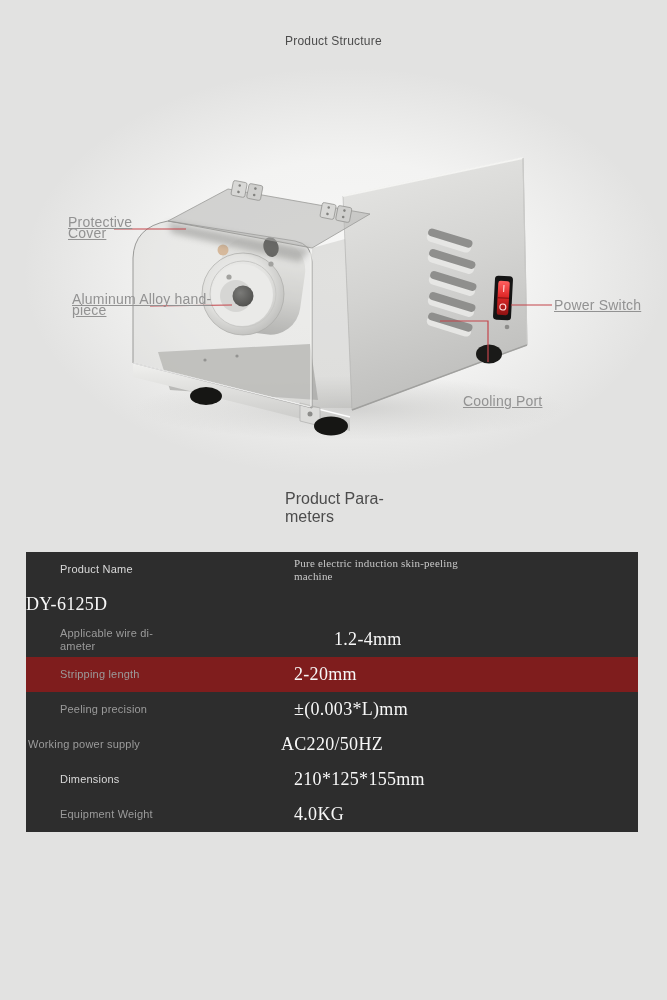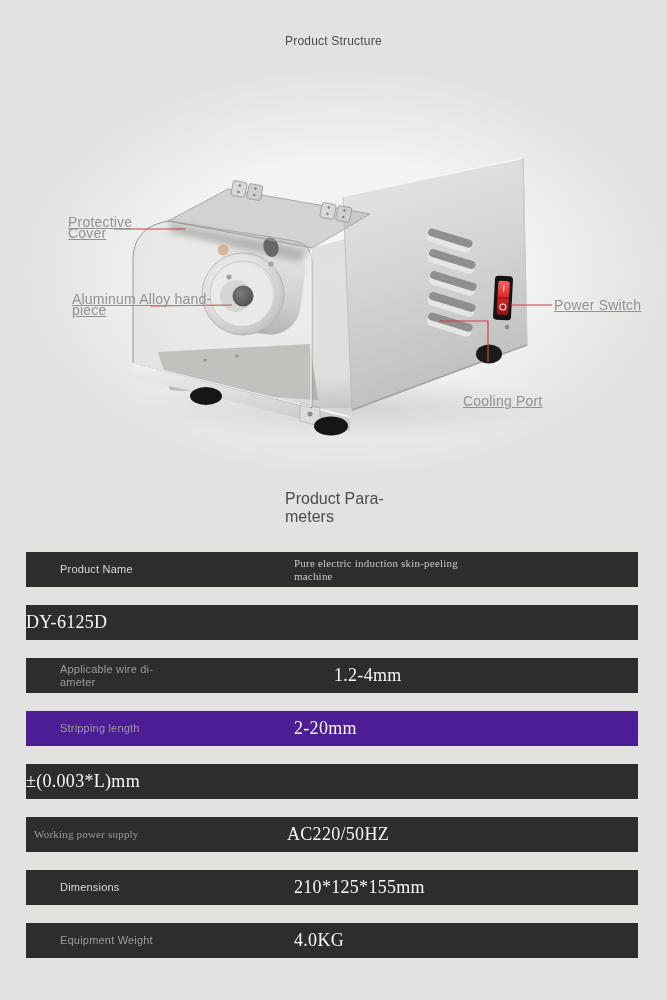--- a/index.html
+++ b/index.html
@@ -21,28 +21,28 @@
   .co-protective{left:68px;top:217px;}
   .co-aluminum{left:72px;top:294px;}
   .co-power{left:554px;top:300px;white-space:nowrap;}
   .co-cooling{left:463px;top:368px;white-space:nowrap;margin-top:28px;}
   .params-title{
     position:absolute;left:285px;top:490px;margin:0;
     font-size:16px;font-weight:400;color:#4c4c4c;line-height:18px;white-space:pre-line;
   }
   .params-table{position:absolute;left:26px;top:552px;width:612px;}
   .row{
-    display:flex;align-items:center;height:35px;margin-bottom:18px;background:#2d2d2d;
+    display:flex;align-items:center;height:35px;background:#2d2d2d;
   }
   .row-label{
     width:234px;padding-left:34px;box-sizing:content-box;flex:none;
     font-size:11px;line-height:12.5px;color:#9b9b9b;white-space:pre-line;letter-spacing:.2px;
   }
   .row-label.bright{color:#d9d9d9;}
-  .row-label.flush{padding-left:8px;width:253px;font-family:Liberation Serif, serif;}
+  .row-label.flush{padding-left:2px;width:253px;}
   .row-value{
     font-size:18px;color:#f7f7f7;letter-spacing:.3px;white-space:pre-line;font-family:Liberation Serif, serif;
   }
   .row-value.small{font-size:11px;line-height:13px;color:#c9c9c9;letter-spacing:.2px;}
 </style>
 </head>
 <body>
 
 <div class="page">
 
@@ -219,26 +219,27 @@
     <div class="row" style="background: rgb(45, 45, 45);">
       <div class="row-value">DY-6125D</div>
     </div>
 
     <div class="row" style="background: rgb(45, 45, 45); gap: 40px;">
       <div class="row-label">Applicable wire di-
 ameter</div>
       <div class="row-value">1.2-4mm</div>
     </div>
 
-    <div class="row" style="background: #4c1d95;">
+    <div class="row" style="background: #7f1d1d;">
       <div class="row-label">Stripping length</div>
       <div class="row-value">2-20mm</div>
     </div>
 
     <div class="row" style="background: rgb(45, 45, 45);">
+      <div class="row-label">Peeling precision</div>
       <div class="row-value">±(0.003*L)mm</div>
     </div>
 
     <div class="row" style="background: rgb(45, 45, 45);">
       <div class="row-label flush">Working power supply</div>
       <div class="row-value">AC220/50HZ</div>
     </div>
 
     <div class="row" style="background: rgb(45, 45, 45);">
       <div class="row-label bright">Dimensions</div>

